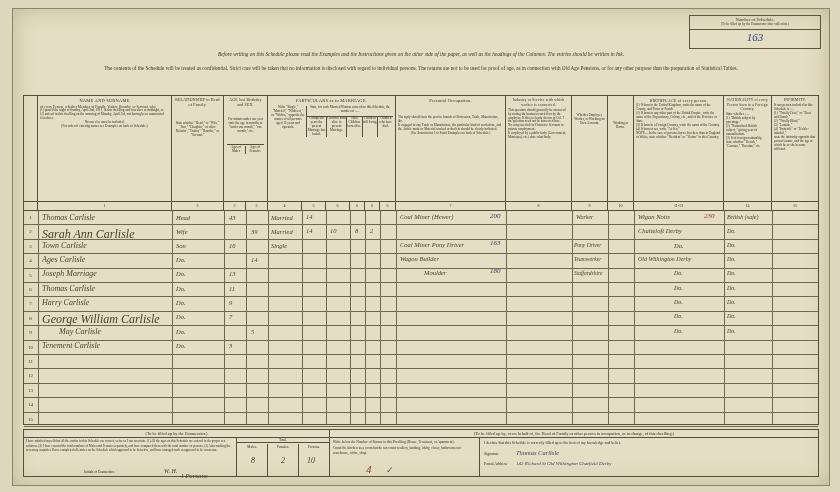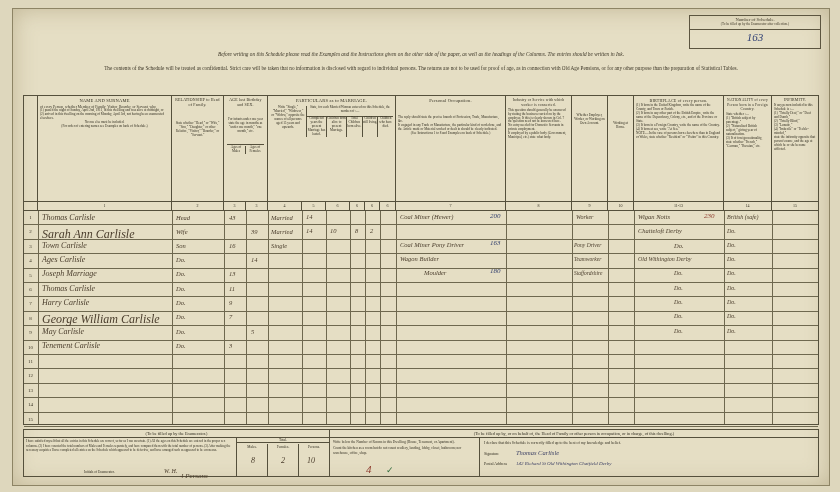--- a/index.html
+++ b/index.html
@@ -405,21 +405,21 @@
         <span class="ink brown" style="left:205px;top:88px;font-size:6.5px;">9</span>
         <span class="ink brown" style="left:650px;top:88px;font-size:6px;">Do.</span>
         <span class="ink brown" style="left:703px;top:88px;font-size:6px;">Do.</span>
 
         <span class="ink brown" style="left:18px;top:101px;font-size:12px;">George William Carlisle</span>
         <span class="ink brown" style="left:152px;top:102px;font-size:6.5px;">Do.</span>
         <span class="ink brown" style="left:205px;top:102px;font-size:6.5px;">7</span>
         <span class="ink brown" style="left:650px;top:102px;font-size:6px;">Do.</span>
         <span class="ink brown" style="left:703px;top:102px;font-size:6px;">Do.</span>
 
-        <span class="ink brown" style="left:18px;top:116px;font-size:8px;">May Carlisle</span>
+        <span class="ink brown" style="left:35px;top:116px;font-size:8px;">May Carlisle</span>
         <span class="ink brown" style="left:152px;top:117px;font-size:6.5px;">Do.</span>
         <span class="ink brown" style="left:227px;top:117px;font-size:6.5px;">5</span>
         <span class="ink brown" style="left:650px;top:117px;font-size:6px;">Do.</span>
         <span class="ink brown" style="left:703px;top:117px;font-size:6px;">Do.</span>
 
         <span class="ink brown" style="left:18px;top:130px;font-size:8px;">Tenement Carlisle</span>
         <span class="ink brown" style="left:152px;top:131px;font-size:6.5px;">Do.</span>
         <span class="ink brown" style="left:205px;top:131px;font-size:6.5px;">3</span>
       </div>
     </div>

